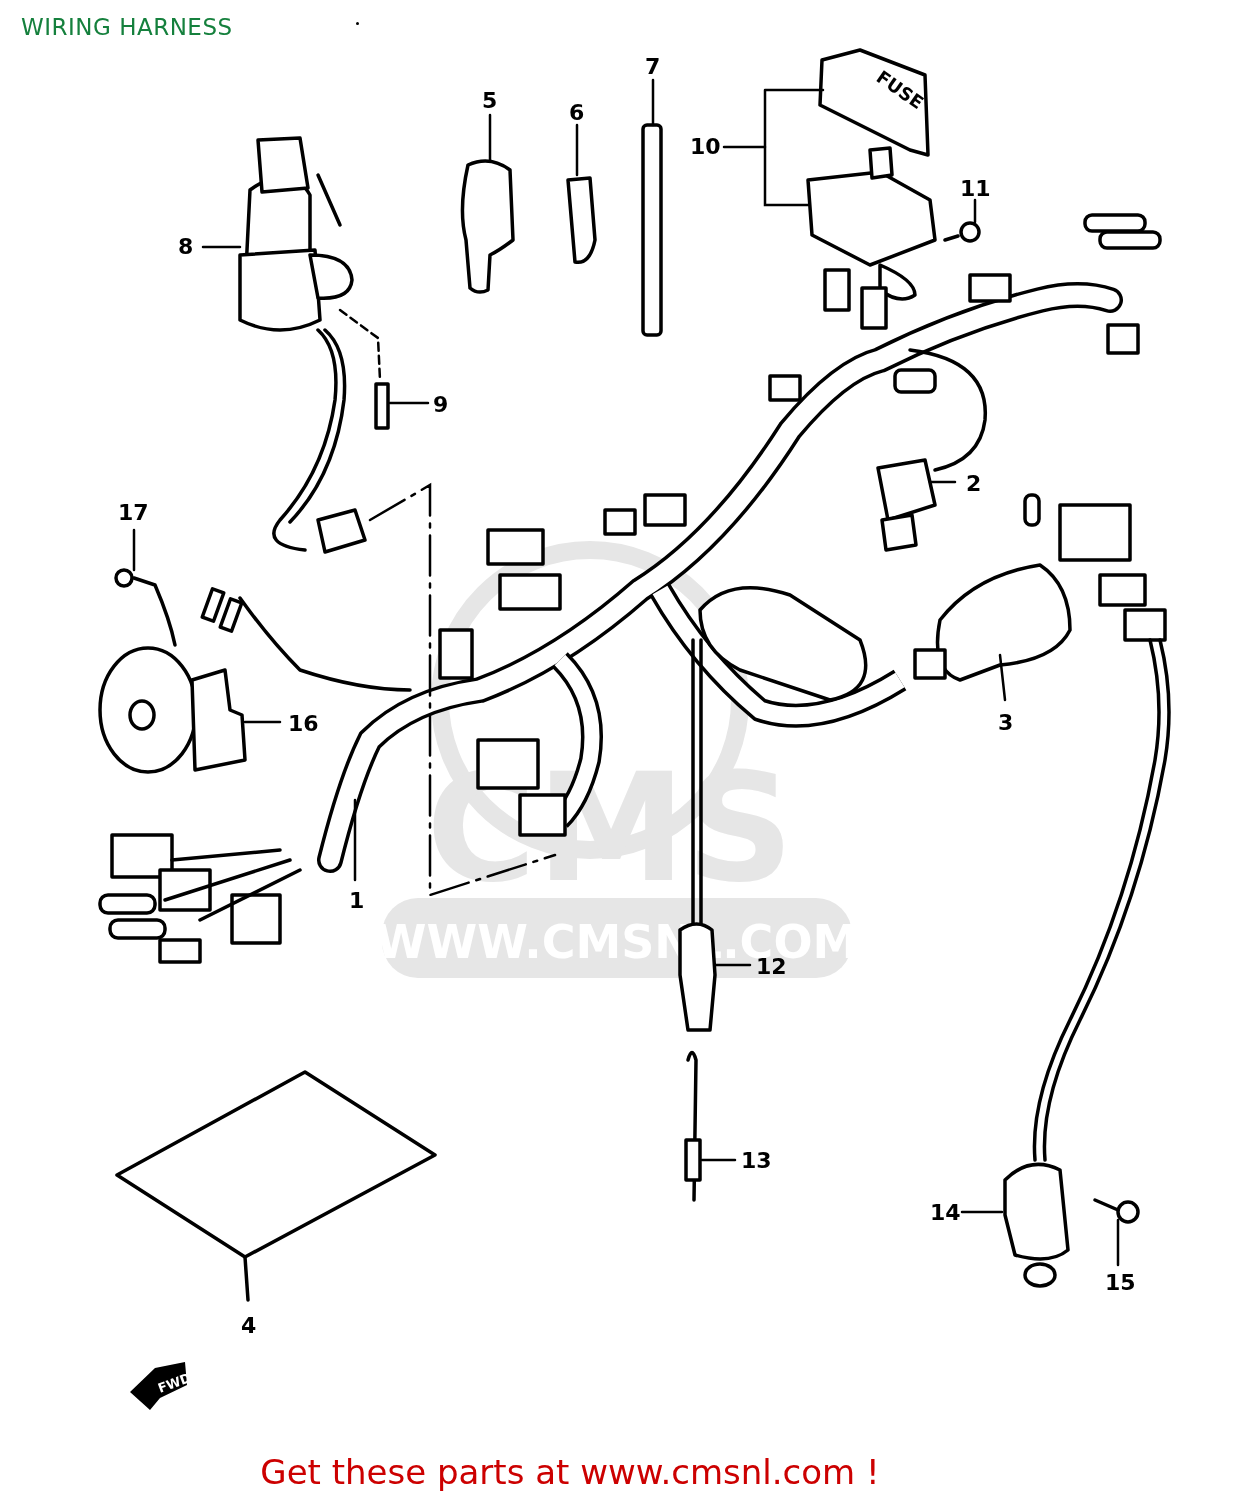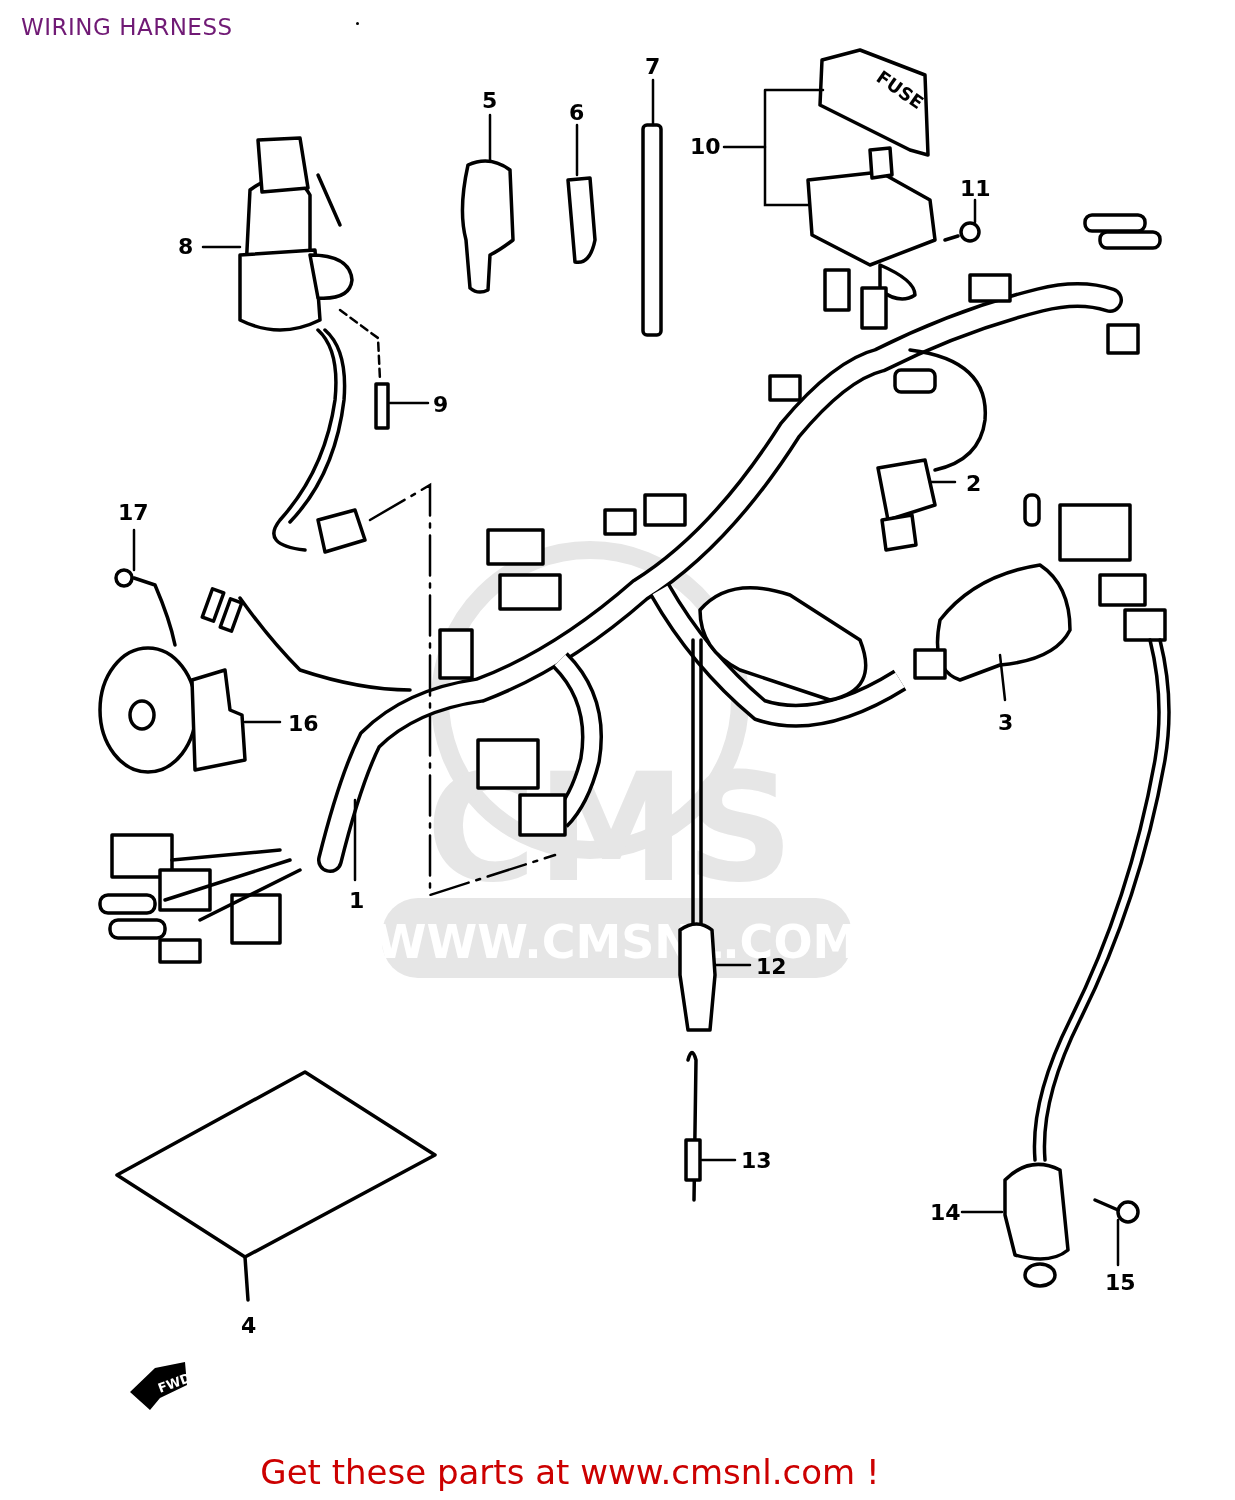--- a/index.html
+++ b/index.html
@@ -1,17 +1,17 @@
 <!DOCTYPE html>
 <html><head>
 <meta charset="utf-8">
 <style>
   html, body { margin: 0; padding: 0; background: #ffffff; }
   body { width: 1235px; height: 1500px; position: relative; overflow: hidden; font-family: "DejaVu Sans", sans-serif; }
-  .title { position: absolute; left: 21px; top: 14px; font-size: 23px; color: #701a75; letter-spacing: 0.5px; font-family: "DejaVu Sans", sans-serif; }
+  .title { position: absolute; left: 21px; top: 14px; font-size: 23px; color: #15803d; letter-spacing: 0.5px; font-family: "DejaVu Sans", sans-serif; }
   .stray-dot { position: absolute; left: 356px; top: 22px; width: 3px; height: 3px; background: #000; border-radius: 50%; }
   .footer { position: absolute; left: 0; width: 1144px; top: 1452px; text-align: center; font-size: 34px; color: #cc0000; font-family: "DejaVu Sans", sans-serif; }
   .footer span { position: relative; left: -2px; }
   svg.diagram { position: absolute; left: 0; top: 0; }
   .callout { font-family: "DejaVu Sans", sans-serif; font-weight: bold; font-size: 22px; fill: #000; }
   .ln { stroke: #000; stroke-width: 3.5; fill: none; stroke-linecap: round; stroke-linejoin: round; }
   .thin { stroke: #000; stroke-width: 2.5; fill: none; stroke-linecap: round; }
   .filled { stroke: #000; stroke-width: 3.5; fill: #fff; stroke-linejoin: round; }
   .wm-text { font-family: "DejaVu Sans", sans-serif; font-weight: bold; fill: #ffffff; }
 </style>

